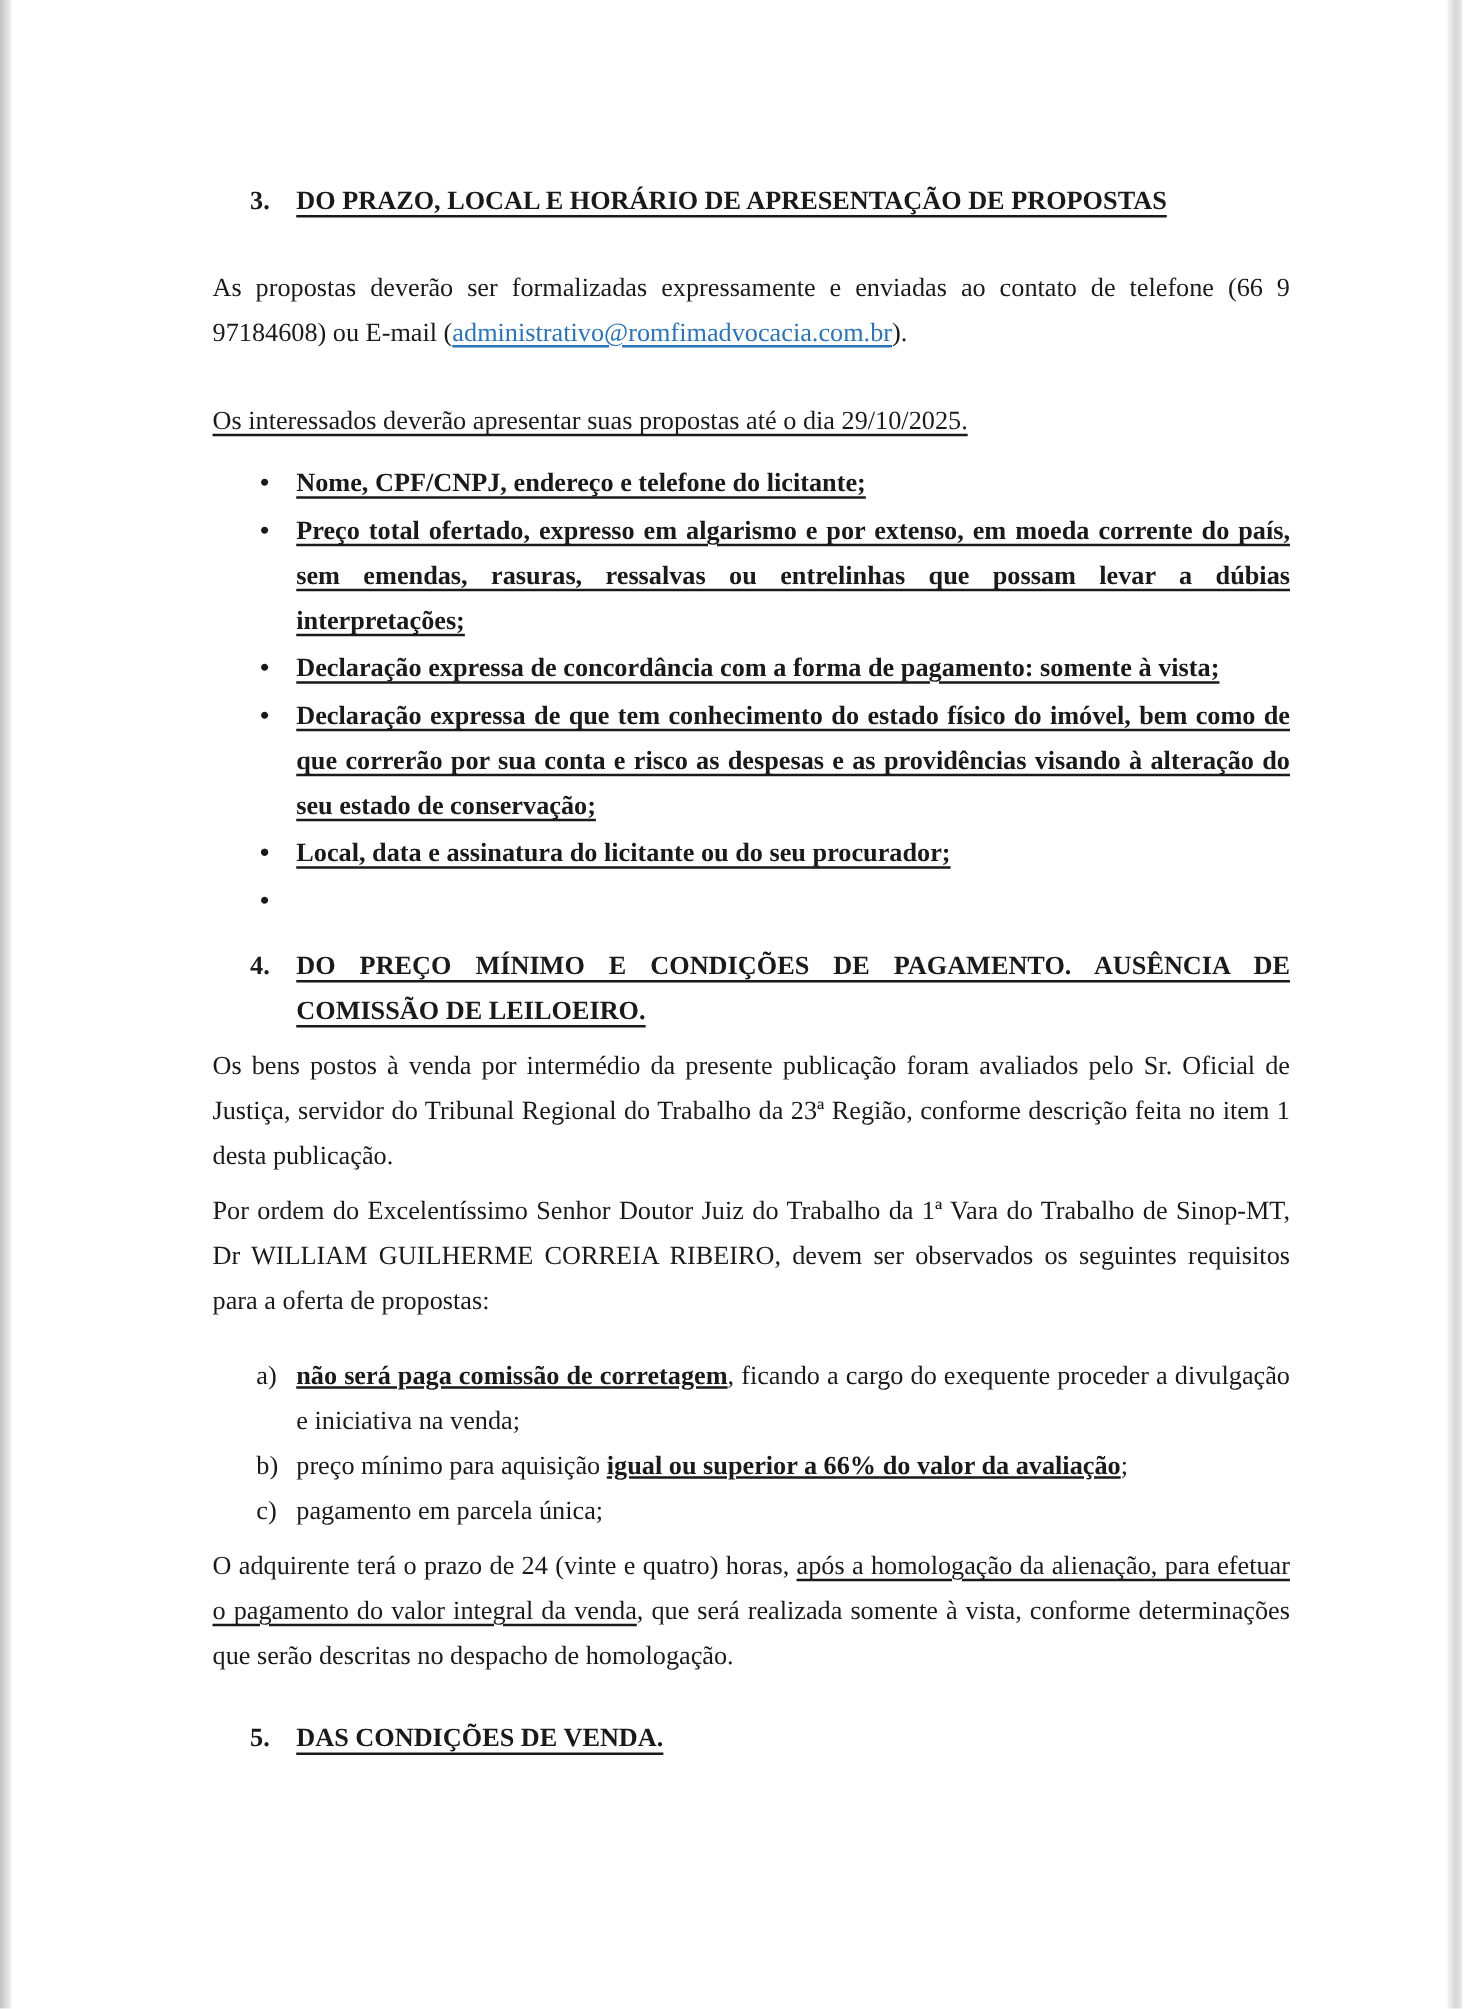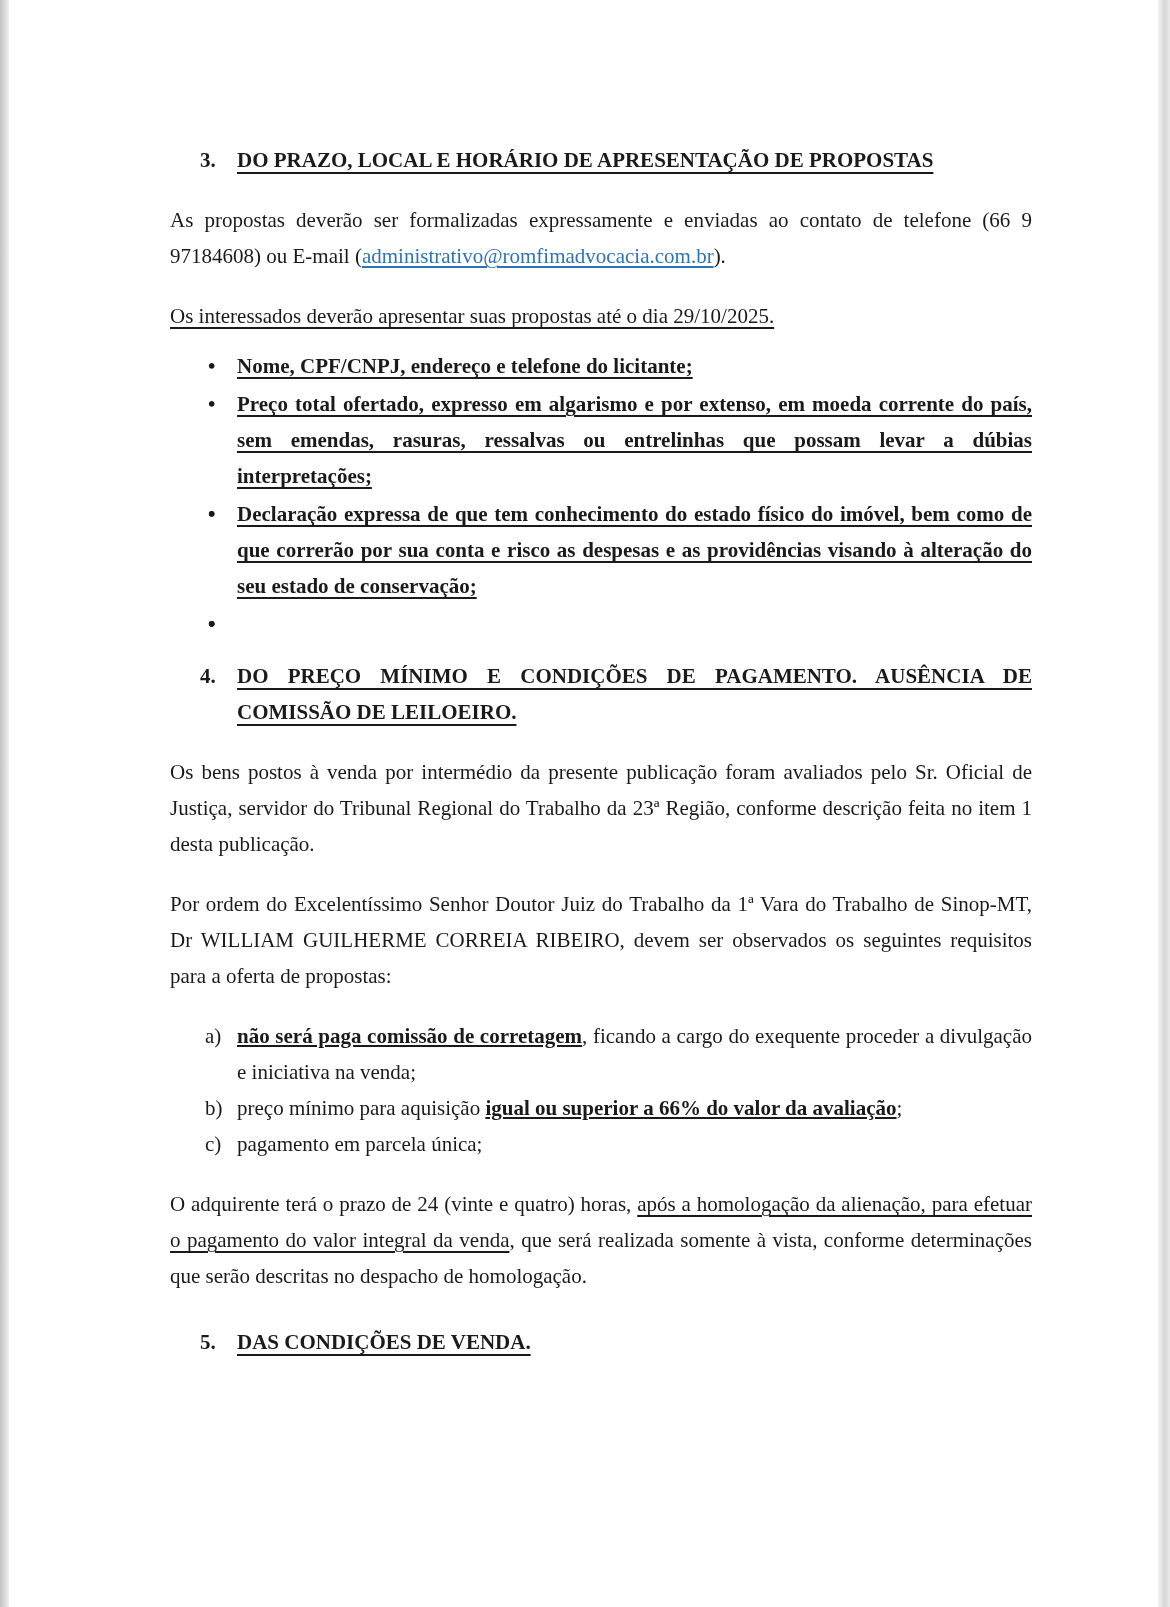--- a/index.html
+++ b/index.html
@@ -31,21 +31,21 @@
   .content {
     position: absolute;
     left: 170px;
     top: 142px;
     width: 862px;
     font-size: 21px;
     line-height: 36px;
     text-align: justify;
   }
   p { text-align: justify; }
-  .para { margin-top: 24px; }
+  .para { margin-top: 34px; }
   .bold { font-weight: bold; text-decoration: underline; }
   .bold-underline {
     font-weight: normal;
     text-decoration: underline;
     text-decoration-thickness: 2px;
     text-underline-offset: 4px;
   }
   
   .section-heading {
     display: flex;
@@ -104,21 +104,21 @@
   }
   .email-link {
     color: #2e74b5;
     text-decoration: underline;
     text-decoration-thickness: 1.5px;
     text-underline-offset: 3px;
     cursor: pointer;
   }
   .mt-section { margin-top: 54px; }
   .mt-lg { margin-top: 30px; }
-  .mt-md { margin-top: 24px; }
+  .mt-md { margin-top: 8px; }
 </style>
 </head>
 <body>
 
 <div class="page">
   <div class="edge-strip-left"></div>
   <div class="edge-strip-right"></div>
 
   <div class="content">
 
@@ -128,24 +128,24 @@
     </div>
 
     <p class="para"><span>As propostas deverão ser formalizadas expressamente e enviadas ao contato de telefone (66 9 97184608) ou E-mail (</span><a class="email-link">administrativo@romfimadvocacia.com.br</a><span>).</span></p>
 
     <p class="para bold-underline">Os interessados deverão apresentar suas propostas até o dia 29/10/2025.</p>
 
 
     <ul class="bullets">
       <li><span class="marker">•</span><span class="btxt">Nome, CPF/CNPJ, endereço e telefone do licitante;</span></li>
       <li><span class="marker">•</span><span class="btxt">Preço total ofertado, expresso em algarismo e por extenso, em moeda corrente do país, sem emendas, rasuras, ressalvas ou entrelinhas que possam levar a dúbias interpretações;</span></li>
-      <li><span class="marker">•</span></li>
+      <li><span class="marker">•</span><span class="btxt">Declaração expressa de concordância com a forma de pagamento: somente à vista;</span></li>
       <li><span class="marker">•</span><span class="btxt">Declaração expressa de que tem conhecimento do estado físico do imóvel, bem como de que correrão por sua conta e risco as despesas e as providências visando à alteração do seu estado de conservação;</span></li>
       <li><span class="marker">•</span></li>
-      <li><span class="marker">•</span></li>
+      <li><span class="marker">•</span><span class="btxt">Local, data e assinatura do licitante ou do seu procurador;</span></li>
       <li><span class="marker">•</span></li>
     </ul>
 
     <div class="section-heading mt-section">
       <span class="num">4.</span>
       <span class="title">DO PREÇO MÍNIMO E CONDIÇÕES DE PAGAMENTO. AUSÊNCIA DE COMISSÃO DE LEILOEIRO.</span>
     </div>
 
     <p class="mt-md">Os bens postos à venda por intermédio da presente publicação foram avaliados pelo Sr. Oficial de Justiça, servidor do Tribunal Regional do Trabalho da 23ª Região, conforme descrição feita no item 1 desta publicação.</p>
 

